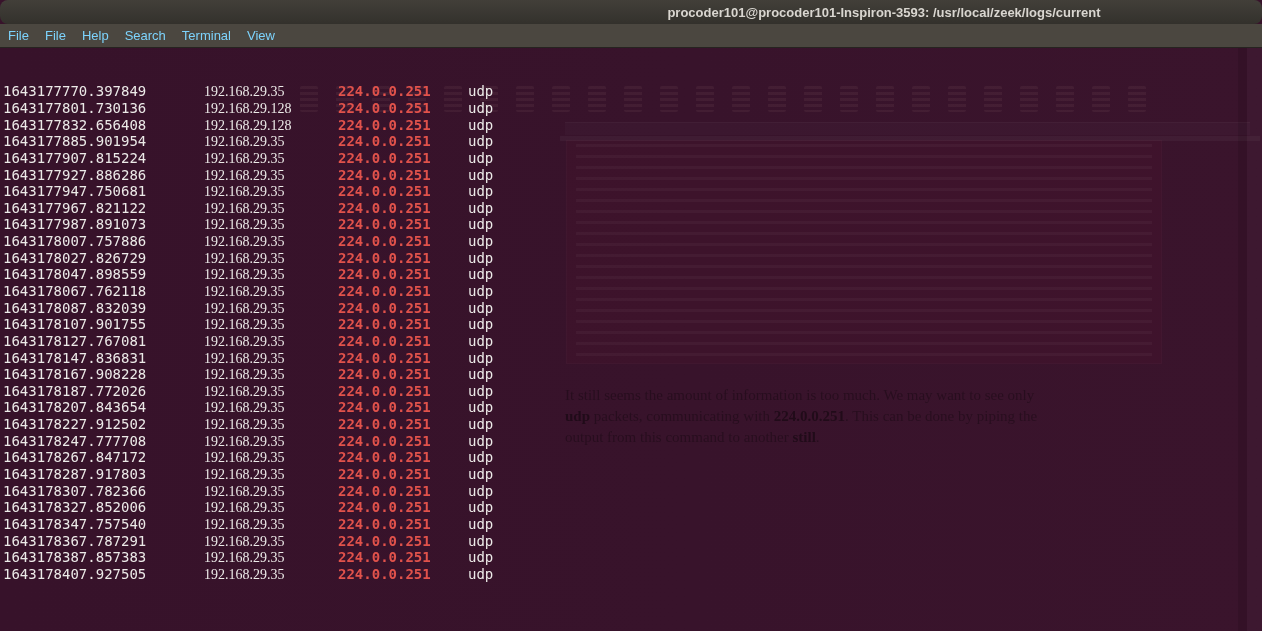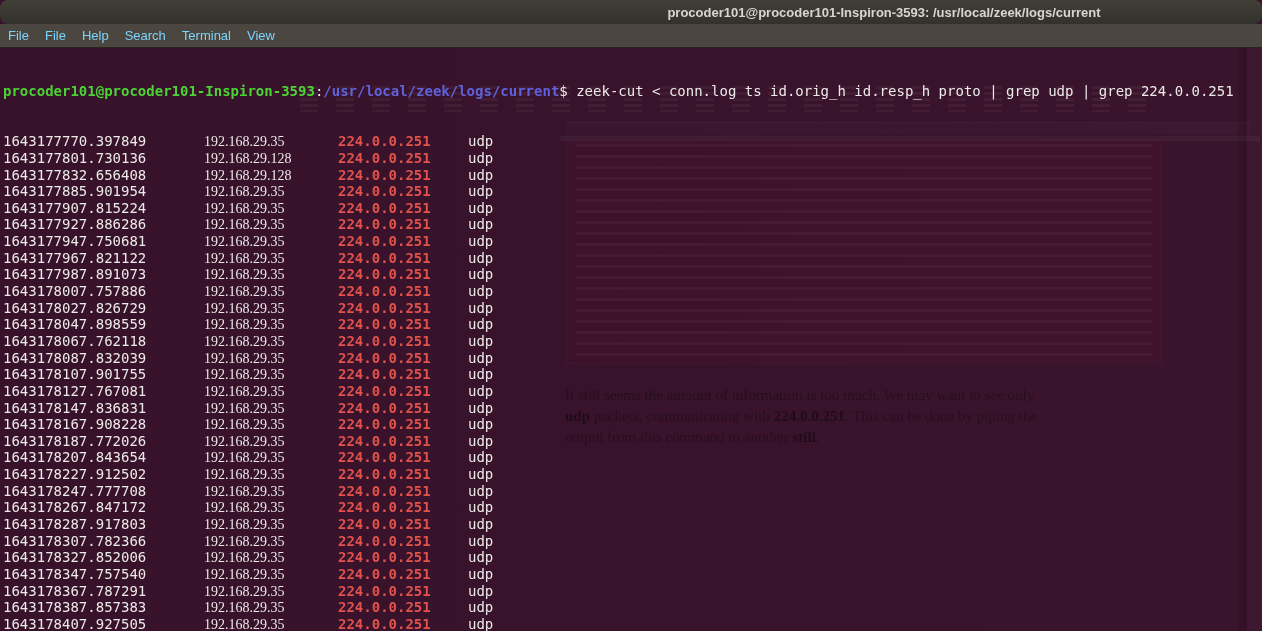--- a/index.html
+++ b/index.html
@@ -124,17 +124,16 @@
   </div>
   <div class="ghost ghost-textblock" id="ghost-text">
       <div class="ghost-line"><span>It still seems the amount of information is too much. We may want to see only</span></div>
       <div class="ghost-line"><span class="gb">udp</span><span> packets, communicating with </span><span class="gb">224.0.0.251</span><span>. This can be done by piping the</span></div>
       <div class="ghost-line"><span>output from this command to another </span><span class="gb">still</span><span>.</span></div>
     </div>
   <div class="ghost ghost-seam"></div>
   <div class="ghost ghost-edge"></div>
 
   <div class="term-content">
-    <div class="line"><span class="green">procoder101@procoder101-Inspiron-3593</span><span>:</span><span class="blue">/usr/local/zeek/logs/current</span><span>$ </span><span>zeek-cut &lt; conn.log ts id.orig_h id.resp_h proto | grep udp | grep 224.0.0.251</span></div>
     <div id="rows"><div class="line row"><span class="c1">1643177770.397849</span><span class="c2">192.168.29.35</span><span class="c3">224.0.0.251</span><span class="c4">udp</span></div><div class="line row"><span class="c1">1643177801.730136</span><span class="c2">192.168.29.128</span><span class="c3">224.0.0.251</span><span class="c4">udp</span></div><div class="line row"><span class="c1">1643177832.656408</span><span class="c2">192.168.29.128</span><span class="c3">224.0.0.251</span><span class="c4">udp</span></div><div class="line row"><span class="c1">1643177885.901954</span><span class="c2">192.168.29.35</span><span class="c3">224.0.0.251</span><span class="c4">udp</span></div><div class="line row"><span class="c1">1643177907.815224</span><span class="c2">192.168.29.35</span><span class="c3">224.0.0.251</span><span class="c4">udp</span></div><div class="line row"><span class="c1">1643177927.886286</span><span class="c2">192.168.29.35</span><span class="c3">224.0.0.251</span><span class="c4">udp</span></div><div class="line row"><span class="c1">1643177947.750681</span><span class="c2">192.168.29.35</span><span class="c3">224.0.0.251</span><span class="c4">udp</span></div><div class="line row"><span class="c1">1643177967.821122</span><span class="c2">192.168.29.35</span><span class="c3">224.0.0.251</span><span class="c4">udp</span></div><div class="line row"><span class="c1">1643177987.891073</span><span class="c2">192.168.29.35</span><span class="c3">224.0.0.251</span><span class="c4">udp</span></div><div class="line row"><span class="c1">1643178007.757886</span><span class="c2">192.168.29.35</span><span class="c3">224.0.0.251</span><span class="c4">udp</span></div><div class="line row"><span class="c1">1643178027.826729</span><span class="c2">192.168.29.35</span><span class="c3">224.0.0.251</span><span class="c4">udp</span></div><div class="line row"><span class="c1">1643178047.898559</span><span class="c2">192.168.29.35</span><span class="c3">224.0.0.251</span><span class="c4">udp</span></div><div class="line row"><span class="c1">1643178067.762118</span><span class="c2">192.168.29.35</span><span class="c3">224.0.0.251</span><span class="c4">udp</span></div><div class="line row"><span class="c1">1643178087.832039</span><span class="c2">192.168.29.35</span><span class="c3">224.0.0.251</span><span class="c4">udp</span></div><div class="line row"><span class="c1">1643178107.901755</span><span class="c2">192.168.29.35</span><span class="c3">224.0.0.251</span><span class="c4">udp</span></div><div class="line row"><span class="c1">1643178127.767081</span><span class="c2">192.168.29.35</span><span class="c3">224.0.0.251</span><span class="c4">udp</span></div><div class="line row"><span class="c1">1643178147.836831</span><span class="c2">192.168.29.35</span><span class="c3">224.0.0.251</span><span class="c4">udp</span></div><div class="line row"><span class="c1">1643178167.908228</span><span class="c2">192.168.29.35</span><span class="c3">224.0.0.251</span><span class="c4">udp</span></div><div class="line row"><span class="c1">1643178187.772026</span><span class="c2">192.168.29.35</span><span class="c3">224.0.0.251</span><span class="c4">udp</span></div><div class="line row"><span class="c1">1643178207.843654</span><span class="c2">192.168.29.35</span><span class="c3">224.0.0.251</span><span class="c4">udp</span></div><div class="line row"><span class="c1">1643178227.912502</span><span class="c2">192.168.29.35</span><span class="c3">224.0.0.251</span><span class="c4">udp</span></div><div class="line row"><span class="c1">1643178247.777708</span><span class="c2">192.168.29.35</span><span class="c3">224.0.0.251</span><span class="c4">udp</span></div><div class="line row"><span class="c1">1643178267.847172</span><span class="c2">192.168.29.35</span><span class="c3">224.0.0.251</span><span class="c4">udp</span></div><div class="line row"><span class="c1">1643178287.917803</span><span class="c2">192.168.29.35</span><span class="c3">224.0.0.251</span><span class="c4">udp</span></div><div class="line row"><span class="c1">1643178307.782366</span><span class="c2">192.168.29.35</span><span class="c3">224.0.0.251</span><span class="c4">udp</span></div><div class="line row"><span class="c1">1643178327.852006</span><span class="c2">192.168.29.35</span><span class="c3">224.0.0.251</span><span class="c4">udp</span></div><div class="line row"><span class="c1">1643178347.757540</span><span class="c2">192.168.29.35</span><span class="c3">224.0.0.251</span><span class="c4">udp</span></div><div class="line row"><span class="c1">1643178367.787291</span><span class="c2">192.168.29.35</span><span class="c3">224.0.0.251</span><span class="c4">udp</span></div><div class="line row"><span class="c1">1643178387.857383</span><span class="c2">192.168.29.35</span><span class="c3">224.0.0.251</span><span class="c4">udp</span></div><div class="line row"><span class="c1">1643178407.927505</span><span class="c2">192.168.29.35</span><span class="c3">224.0.0.251</span><span class="c4">udp</span></div></div>
     
   </div>
 </div>
 
 </body></html>

